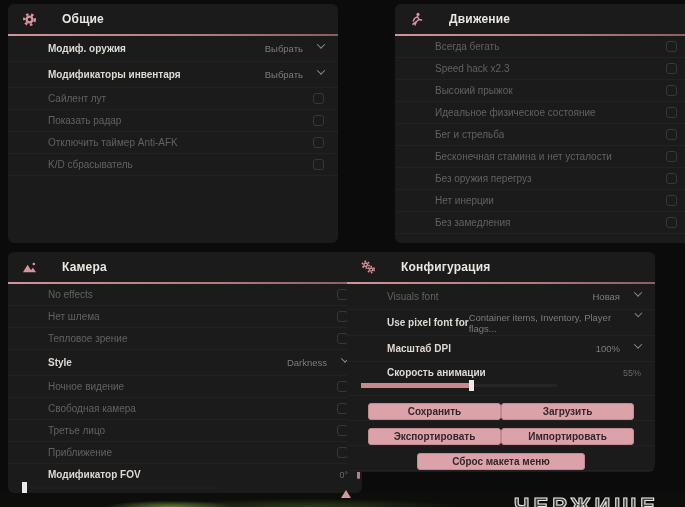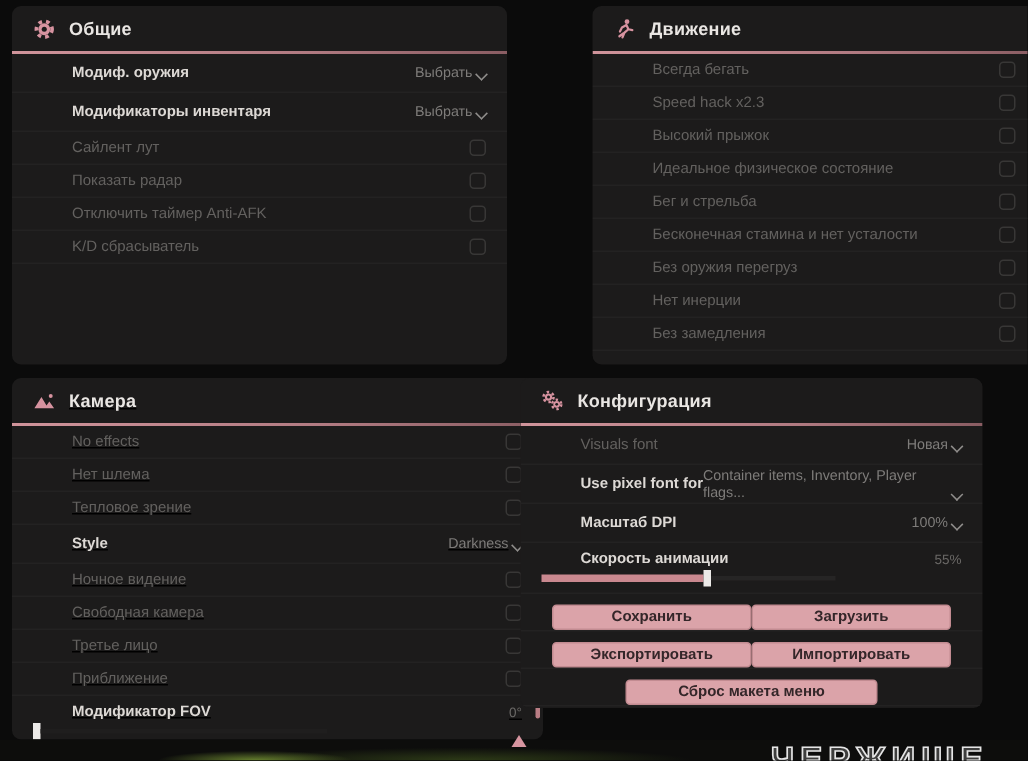--- a/index.html
+++ b/index.html
@@ -11,47 +11,47 @@
     -webkit-font-smoothing:antialiased;
   }
   .panel {
     position:absolute;
     background:#1c1b1b;
     border-radius:6px;
     overflow:hidden;
   }
   #panel-general  { left:8px;   top:4px;   width:330px; height:239px; }
   #panel-movement { left:347px; top:4px;   width:296px; height:239px;margin-left:48px; }
-  #panel-camera   { left:8px;   top:252px; width:354px; height:241px;text-decoration:underline; }
+  #panel-camera   { left:8px;   top:252px; width:354px; height:241px; }
   #panel-config   { left:347px; top:252px; width:308px; height:220px; }
 
   .panel-header {
     height:30px;
-    display:flex; align-items:center; gap:9px;
+    display:flex; align-items:center; gap:25px;
     padding:0 14px;
   }
   .panel-title { font-size:12px; font-weight:bold; color:#e9e6e3; letter-spacing:.2px; }
   .panel-underline {
     height:2px;
     background:linear-gradient(to right,#d0949b,#b07a81 60%,#8a5d63);
   }
   .hicon { width:15px; height:15px; flex:0 0 auto; }
 
   .rows { position:relative; }
   .row {
     display:flex; align-items:center; justify-content:space-between;
     padding:0 14px;
     border-bottom:1px solid #232222;
     height:22px;
   }
   .row.tall { height:26px; }
   .label { font-size:10px; color:#63615f; white-space:nowrap;padding-left:26px; }
   .row.bright .label { color:#ddd9d5; font-weight:bold; }
 
-  .dropdown { display:flex; align-items:flex-end; gap:3px; cursor:pointer; }
+  .dropdown { display:flex; align-items:flex-start; gap:15px; cursor:pointer; }
   .dd-value { font-size:9.5px; color:#7e7c7a; }
   .chevron {
     width:6px; height:6px;
     border-right:1.5px solid #8f8d8b; border-bottom:1.5px solid #8f8d8b;
     transform:rotate(45deg) translate(-1px,-1px);
     display:inline-block;
   }
   .checkbox {
     width:11px; height:11px;
     border:1.5px solid #383736; border-radius:3px;

